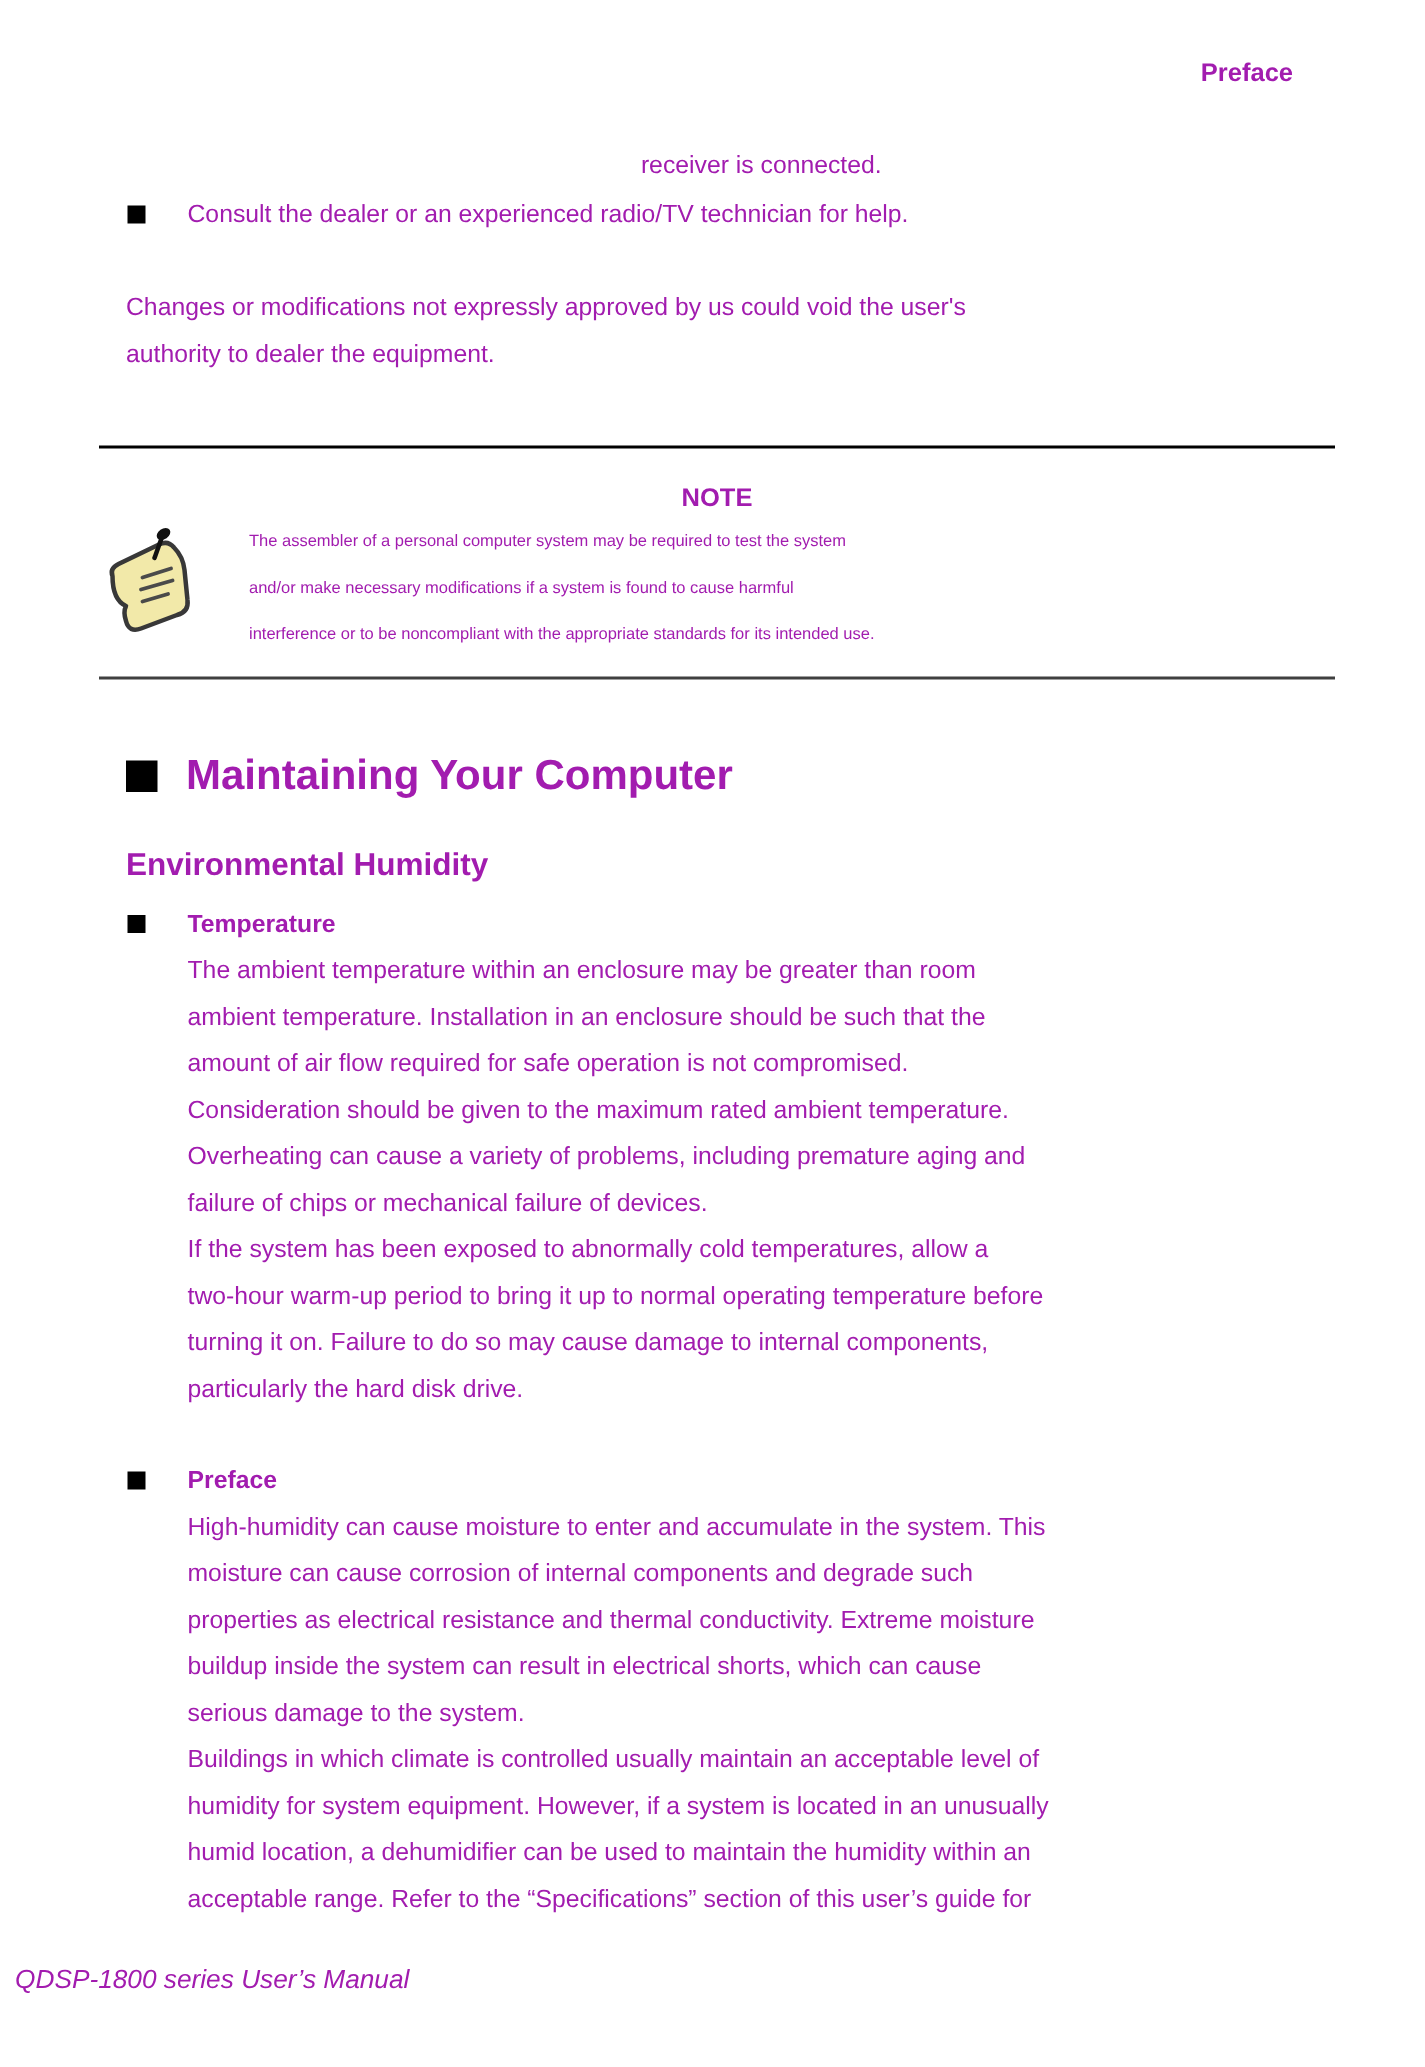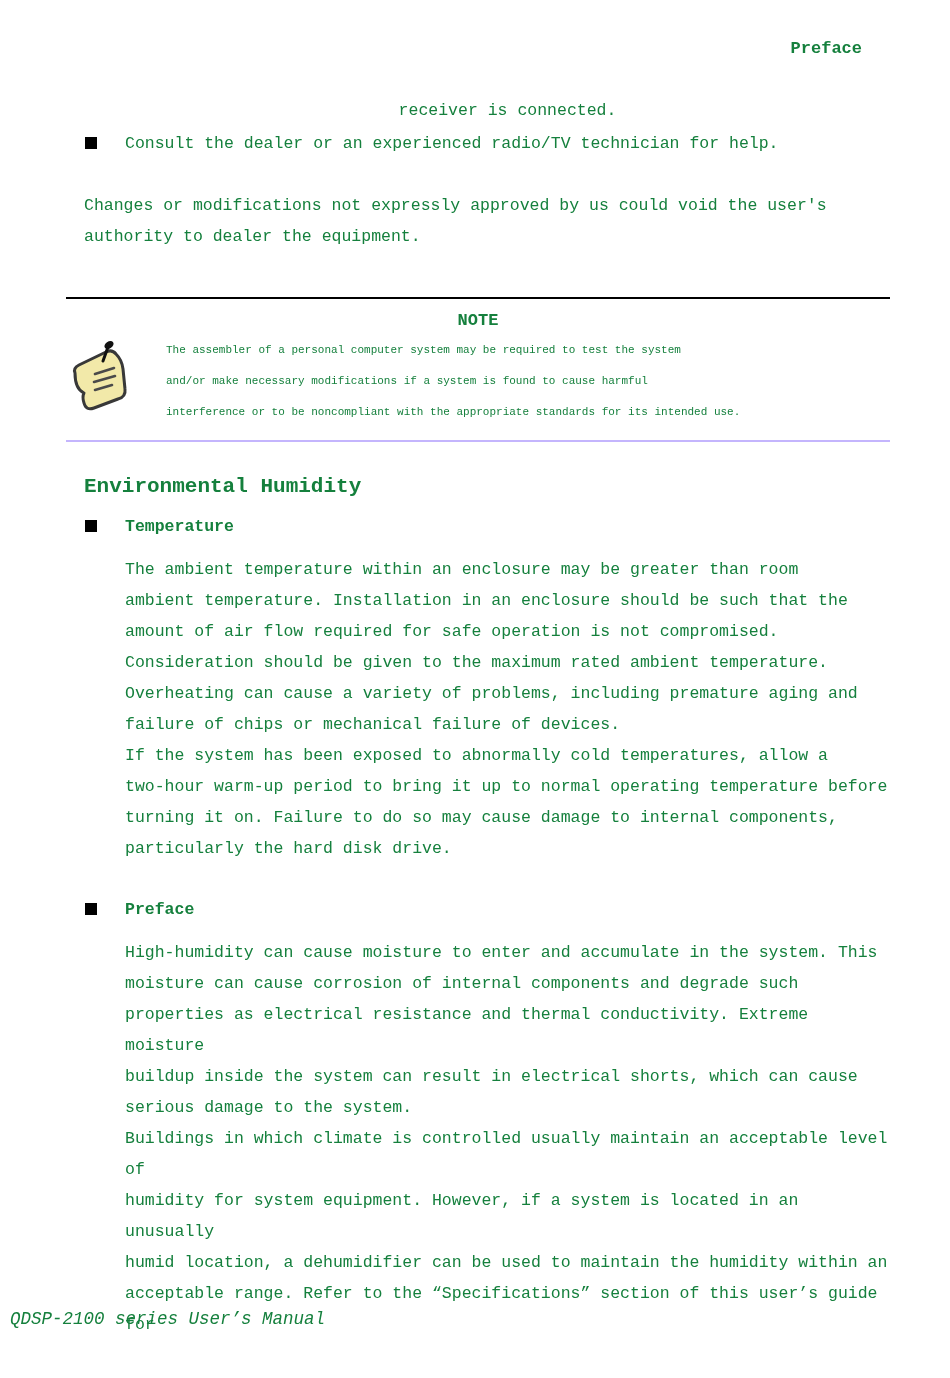--- a/index.html
+++ b/index.html
@@ -1,21 +1,21 @@
 <!DOCTYPE html>
 <html><head>
 <meta charset="utf-8">
 <style>
   html,body { margin:0; padding:0; background:#ffffff; }
   .page {
     position:relative;
     width:950px; height:1378px;
     background:#ffffff;
-    color:#15803d;
-    font-family:Liberation Mono, monospace;
+    color:#a21caf;
+    font-family:Liberation Sans, sans-serif;
     overflow:hidden;
   }
   .page-header {
     padding:38px 88px 0 0;
     text-align:right;
     font-weight:700;
     font-size:17px;
     line-height:22px;
   }
   .content {
@@ -31,41 +31,41 @@
   .sq {
     position:absolute; left:1px; top:9px;
     width:12px; height:12px; background:#000;
   }
   .intro-para { margin:31px 0 0 0; }
 
   .note-box {
     margin:45px 0 0 -18px;
     width:824px;
     border-top:2px solid #000;
-    border-bottom:2px solid #c4b5fd;
-    padding:10px 0 12px 0;
+    border-bottom:2px solid #404040;
+    padding:21px 0 12px 0;
   }
   .note-title { text-align:center; font-weight:700; font-size:17px; line-height:24px; }
   .note-body { display:flex; margin-top:2px; }
   .note-icon { flex:0 0 70px; width:70px; margin-left:-4px; padding-top:2px; }
   .note-icon svg { display:block; }
   .note-text { margin-left:34px; font-size:11px; line-height:31px; }
 
   .main-heading {
     display:flex; align-items:center;
     margin:49px 0 0 0;
     font-size:28px; font-weight:700; line-height:30px;
   }
   .sq-lg { flex:0 0 21px; width:21px; height:21px; background:#000; margin-right:19px; }
 
   .sub-heading { margin:33px 0 0 0; font-size:21px; font-weight:700; line-height:24px; }
 
   .item-label-row { position:relative; padding-left:41px; margin-top:12px; font-weight:700; line-height:31px; }
   .env-item + .env-item .item-label-row { margin-top:30px; }
-  .item-text { padding-left:41px; margin-top:12px; }
+  .item-text { padding-left:41px; margin-top:0; }
 
   .page-footer {
     position:absolute;
     left:10px; top:1308px;
     font-style:italic;
     font-size:17.5px;
     line-height:22px;
   }
 </style>
 </head>
@@ -103,20 +103,24 @@
               <ellipse cx="47" cy="8" rx="5" ry="3.5" fill="#111111" transform="rotate(-35 47 8)"></ellipse>
             </g>
           </svg>
         </span>
         <div class="note-text pre">The assembler of a personal computer system may be required to test the system
 and/or make necessary modifications if a system is found to cause harmful
 interference or to be noncompliant with the appropriate standards for its intended use.</div>
       </div>
     </div>
 
+    <h1 class="main-heading">
+      <span class="sq-lg"></span>
+      <span>Maintaining Your Computer</span>
+    </h1>
 
     <h2 class="sub-heading">Environmental Humidity</h2>
 
     <div class="env-item">
       <div class="item-label-row">
         <span class="sq"></span>
         <span>Temperature</span>
       </div>
       <div class="item-text pre">The ambient temperature within an enclosure may be greater than room
 ambient temperature. Installation in an enclosure should be such that the
@@ -141,15 +145,15 @@
 buildup inside the system can result in electrical shorts, which can cause
 serious damage to the system.
 Buildings in which climate is controlled usually maintain an acceptable level of
 humidity for system equipment. However, if a system is located in an unusually
 humid location, a dehumidifier can be used to maintain the humidity within an
 acceptable range. Refer to the “Specifications” section of this user’s guide for</div>
     </div>
 
   </div>
 
-  <div class="page-footer">QDSP-2100 series User’s Manual</div>
+  <div class="page-footer">QDSP-1800 series User’s Manual</div>
 
 </div>
 
 </body></html>

